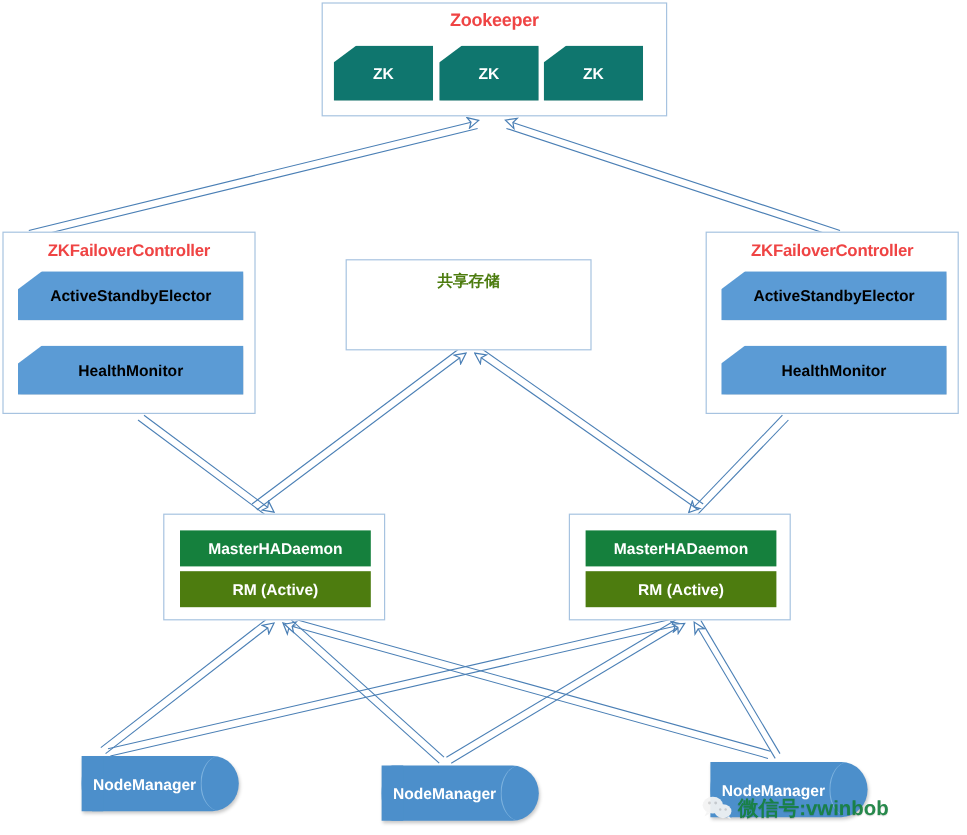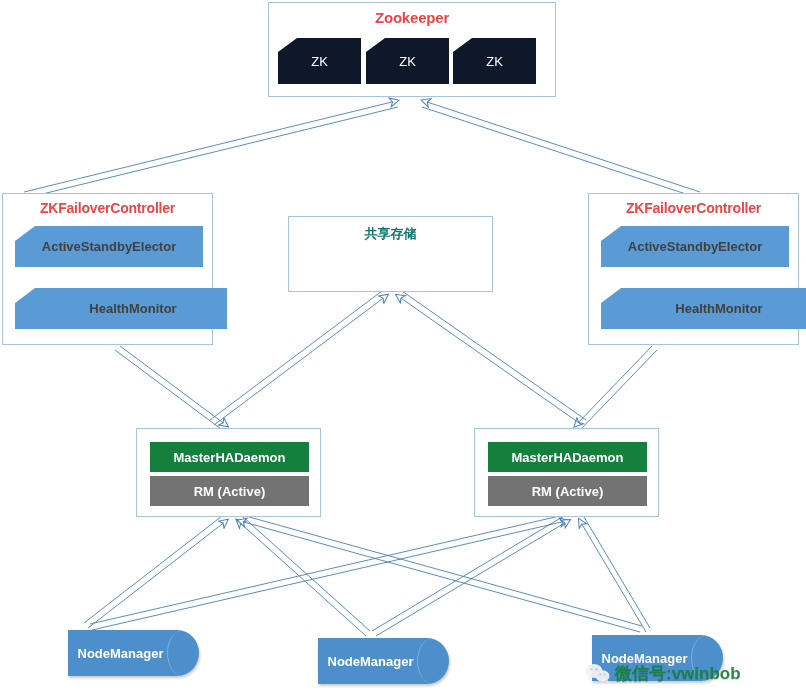--- a/index.html
+++ b/index.html
@@ -42,62 +42,62 @@
   }
 
   
   #zk-box { left: 268px; top: 2px; width: 288px; height: 95px; }
   #zk-box .box-title { top: 6px; font-size: 15px; }
   .zk-chip {
     position: absolute;
     top: 38px;
     width: 83px;
     height: 46px;
-    background: #0f172a;
+    background: #0f766e;
     clip-path: polygon(19px 0, 100% 0, 100% 100%, 0 100%, 0 14px);
     display: flex;
     align-items: center;
     justify-content: center;
     color: #ffffff;
-    font-weight: normal;
+    font-weight: bold;
     font-size: 13px;
     box-shadow: 1px 1px 2px rgba(0,0,0,0.18);
   }
   #zk-chip-0 { left: 278px; }
   #zk-chip-1 { left: 366px; }
   #zk-chip-2 { left: 453px; }
 
   
   .zkfc-box { top: 193px; width: 211px; height: 152px; }
   #zkfc-left  { left: 2px; }
   #zkfc-right { left: 588px; }
   .zkfc-box .box-title { top: 6px; font-size: 14px; }
 
   .blue-chip {
     position: absolute;
     background: #5B9BD5;
     clip-path: polygon(20px 0, 100% 0, 100% 100%, 0 100%, 0 15px);
     display: flex;
     align-items: center;
     justify-content: center;
-    color: #404040;
+    color: #000000;
     font-weight: bold;
     font-size: 13px;
     box-shadow: 2px 2px 3px rgba(0,0,0,0.20);
   }
   .chip-elector { left: 12px; top: 32px; width: 188px; height: 41px; }
-  .chip-monitor { left: 12px; top: 94px; width: 188px; height: 41px; padding-left: 24px; }
+  .chip-monitor { left: 12px; top: 94px; width: 188px; height: 41px; }
 
   
   #shared-storage { left: 288px; top: 216px; width: 205px; height: 76px; }
   .ss-title {
     position: absolute;
     left: 0; right: 0; top: 8px;
     text-align: center;
-    color: #0f766e;
+    color: #4d7c0f;
     font-weight: bold;
     font-size: 13px;
   }
   .ss-sub {
     position: absolute;
     left: 6px; right: 6px; top: 27px;
     text-align: center;
     color: #1f5faa;
     font-weight: bold;
     font-size: 14px;
@@ -115,21 +115,21 @@
     width: 159px;
     height: 30px;
     display: flex;
     align-items: center;
     justify-content: center;
     color: #ffffff;
     font-weight: bold;
     font-size: 13px;
   }
   .bar-blue   { top: 13px; background: #15803d; }
-  .bar-orange { top: 47px; background: #737373; }
+  .bar-orange { top: 47px; background: #4d7c0f; }
 
   
   .cylinder {
     position: absolute;
     width: 131px;
     height: 46px;
   }
   .cyl-body {
     position: absolute;
     left: 0; top: 0;

